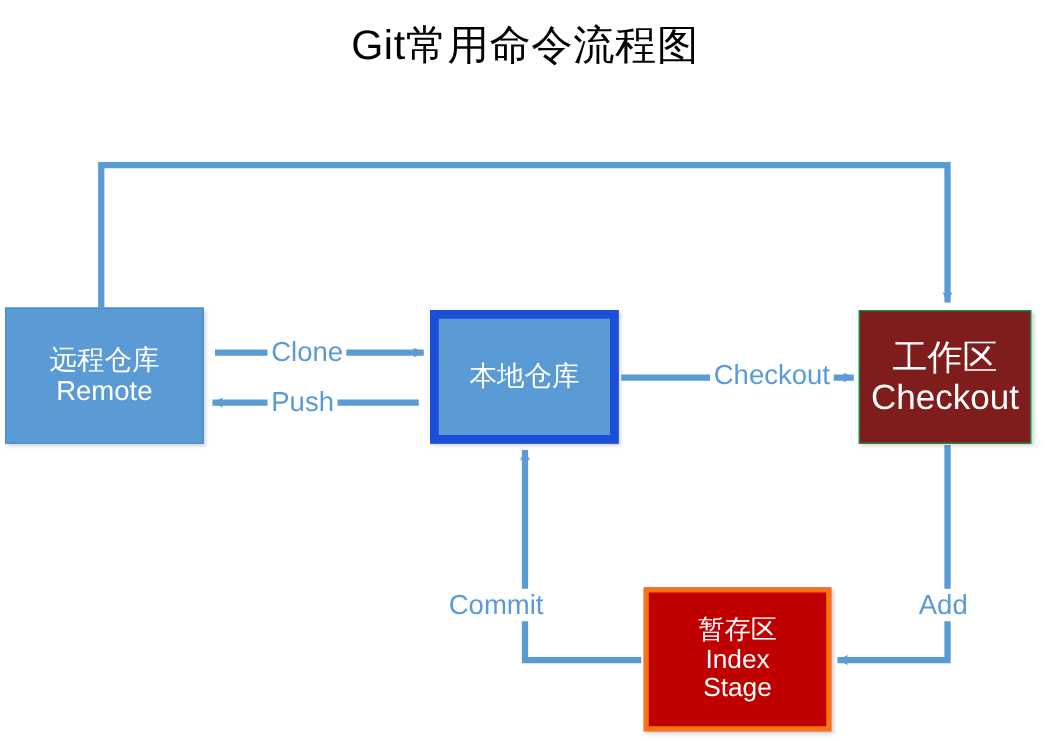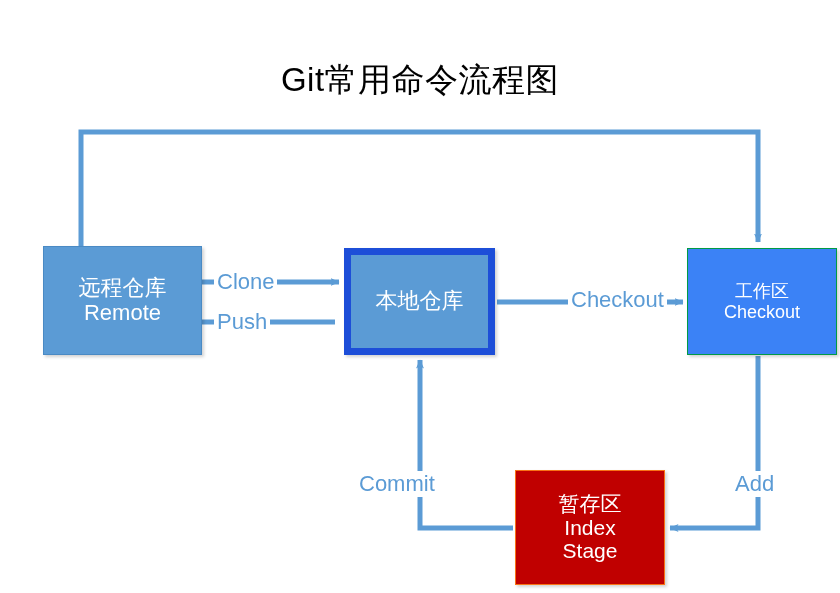--- a/index.html
+++ b/index.html
@@ -18,21 +18,20 @@
   #title {
     position: absolute;
     left: 0;
     top: 14px;
     width: 840px;
     text-align: center;
     font-size: 33px;
     color: #000000;
     letter-spacing: 0.5px;
     white-space: nowrap;
-    margin-top: 44px;
   }
   .node {
     position: absolute;
     box-sizing: border-box;
     display: flex;
     flex-direction: column;
     align-items: center;
     justify-content: center;
     color: #ffffff;
     line-height: 1.12;
@@ -40,38 +39,37 @@
   }
   .node .ln {
     display: block;
     white-space: nowrap;
   }
   #node-remote {
     left: 4px; top: 246px; width: 159px; height: 109px;
     background: #5B9BD5;
     border: 1px solid #4A8AC4;
     font-size: 22px;
-    margin-left: 39px;
   }
   #node-repository {
     left: 344px; top: 248px; width: 151px; height: 107px;
     background: #5B9BD5;
     border: 7px solid #1d4ed8;
     font-size: 22px;
   }
   #node-workspace {
-    left: 687px; top: 248px; width: 150px; height: 107px;
-    background: #3b82f6;
+    left: 687px; top: 248px; width: 138px; height: 107px;
+    background: #7f1d1d;
     border: 1px solid #009A46;
-    font-size: 18px;
+    font-size: 28px;
   }
   #node-index {
     left: 515px; top: 470px; width: 150px; height: 115px;
     background: #C00000;
-    border: 1px solid #f97316;
+    border: 4px solid #f97316;
     font-size: 21px;
   }
   .edge-label {
     position: absolute;
     color: #5B9BD5;
     font-size: 22px;
     white-space: nowrap;
     background: #ffffff;
     padding: 0 3px;
   }

